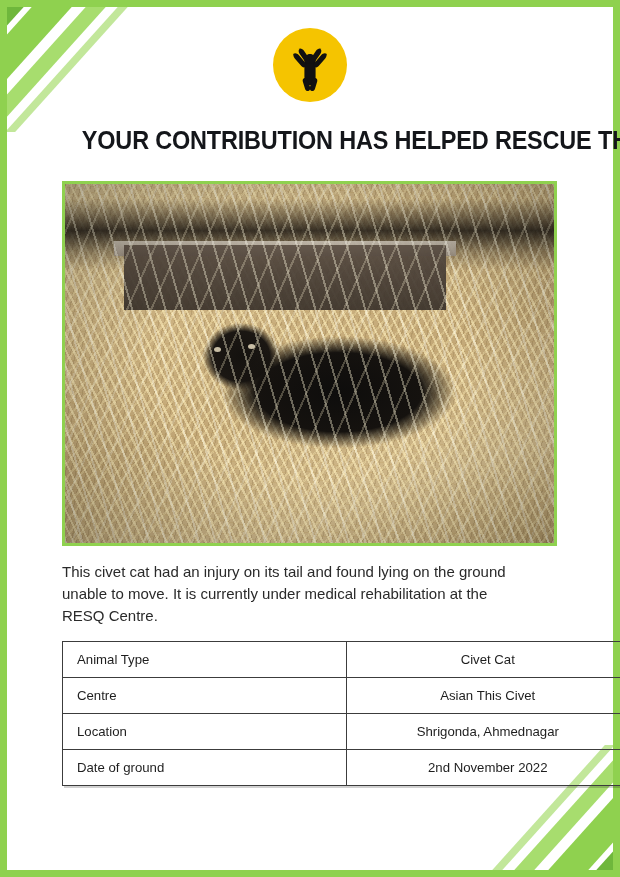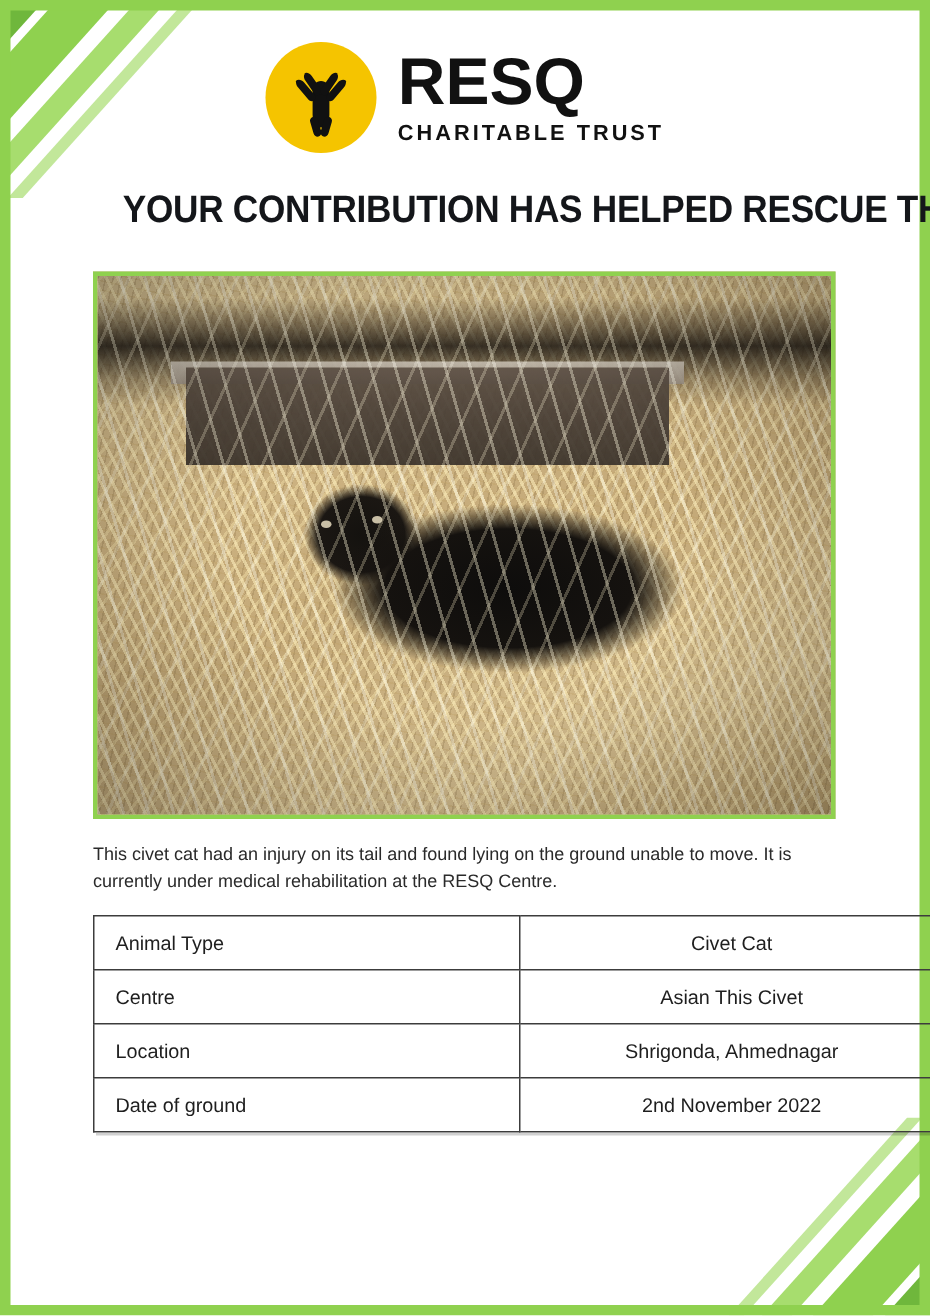--- a/index.html
+++ b/index.html
@@ -188,21 +188,21 @@
     width: 7px; height: 5px;
     border-radius: 50%;
     background: #e8dcc0;
     opacity: 0.85;
   }
 
   
   .caption {
     margin-top: 15px;
     width: 470px;
-    font-size: 12px;
+    font-size: 15px;
     line-height: 1.47;
     color: #2a2a2a;
     font-family: "Liberation Sans", sans-serif;
   }
 
   
   .info-table {
     margin-top: 14px;
     width: 568px;
     border-collapse: collapse;
@@ -251,24 +251,20 @@
             <path d="M26.2 20.5c1.9-1.1 4 .1 5.2 2.3l5 9.2c.8 1.5.2 3-1.1 3.7-1.3.7-2.8.2-3.6-1.3l-5-9.2c-1.1-2.1-.6-4.2.5-4.7z" transform="rotate(-6 31 27)"></path>
             <path d="M20.6 25.6c1.7-1.4 4-.6 5.5 1.4l6.2 8.4c1.1 1.4.8 3-.4 3.9-1.2.9-2.8.6-3.8-.8l-6.2-8.4c-1.5-2-1.1-4.1-1.3-4.5z" transform="rotate(-4 26 32)"></path>
 
             <path d="M47.8 20.5c-1.9-1.1-4 .1-5.2 2.3l-5 9.2c-.8 1.5-.2 3 1.1 3.7 1.3.7 2.8.2 3.6-1.3l5-9.2c1.1-2.1.6-4.2-.5-4.7z" transform="rotate(6 43 27)"></path>
             <path d="M53.4 25.6c-1.7-1.4-4-.6-5.5 1.4l-6.2 8.4c-1.1 1.4-.8 3 .4 3.9 1.2.9 2.8.6 3.8-.8l6.2-8.4c1.5-2 1.1-4.1 1.3-4.5z" transform="rotate(4 48 32)"></path>
 
             <path d="M31.5 50c1.4-.6 2.9.2 3.4 1.9l2.2 7.4c.5 1.7-.3 3.3-1.7 3.7-1.4.4-2.9-.5-3.4-2.2l-2.2-7.4c-.5-1.7.3-2.8 1.7-3.4z"></path>
             <path d="M42.5 50c-1.4-.6-2.9.2-3.4 1.9l-2.2 7.4c-.5 1.7.3 3.3 1.7 3.7 1.4.4 2.9-.5 3.4-2.2l2.2-7.4c.5-1.7-.3-2.8-1.7-3.4z"></path>
           </g>
         </svg>
-      </div>
-      <div class="logo-text">
-        <div class="logo-title">RESQ</div>
-        <div class="logo-sub">CHARITABLE TRUST</div>
       </div>
     </div>
 
     <div class="headline">YOUR CONTRIBUTION HAS HELPED RESCUE THE BELOW ANIMAL</div>
 
     <div class="photo-wrap">
       <div class="photo">
         <div class="photo-crate-lip"></div>
         <div class="photo-crate"></div>
         <div class="photo-straw-fg"></div>

